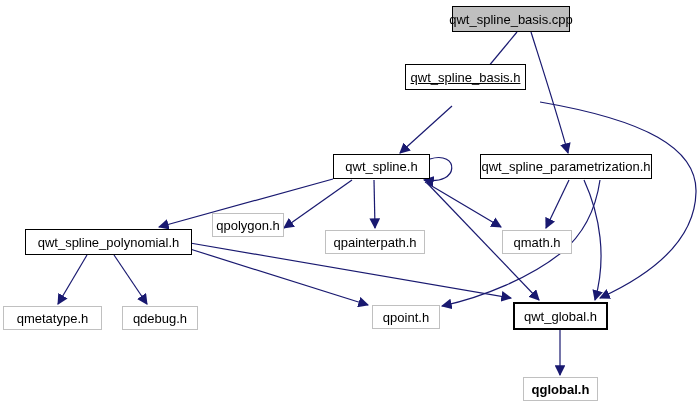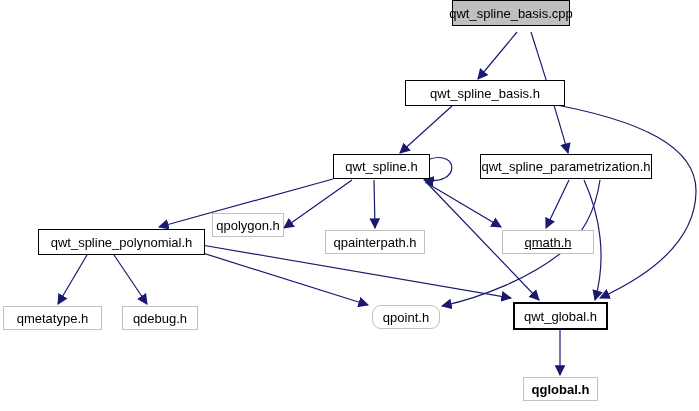--- a/index.html
+++ b/index.html
@@ -39,27 +39,27 @@
         <path d="M600,180 C596,208 584,234 561,253 C531,277 484,297 442,306" class="edge" stroke="#191970" marker-end="url(#arrowhead)"></path>
         <path d="M584,180 C600,215 607,258 595,300" class="edge" stroke="#191970" marker-end="url(#arrowhead)"></path>
         <path d="M87,255 L58,304" class="edge" stroke="#191970" marker-end="url(#arrowhead)"></path>
         <path d="M114,255 L147,304" class="edge" stroke="#191970" marker-end="url(#arrowhead)"></path>
         <path d="M190,249 L368,305" class="edge" stroke="#191970" marker-end="url(#arrowhead)"></path>
         <path d="M190,243 L511,298" class="edge" stroke="#191970" marker-end="url(#arrowhead)"></path>
         <path d="M560,330 L560,375" class="edge" stroke="#191970" marker-end="url(#arrowhead)"></path>
       </g>
   </svg>
   <div id="node-layer">
-      <div class="node source" style="left: 452px; top: 0; width: 118px; height: 26px;">qwt_spline_basis.cpp</div>
-      <div class="node linked" style="left: 405px; top: 80px; width: 160px; height: 26px;">qwt_spline_basis.h</div>
+      <div class="node source" style="left: 452px; top: 6px; width: 118px; height: 26px;">qwt_spline_basis.cpp</div>
+      <div class="node linked" style="left: 405px; top: 64px; width: 121px; height: 26px; text-decoration: underline;">qwt_spline_basis.h</div>
       <div class="node linked" style="left: 333px; top: 154px; width: 97px; height: 25px;">qwt_spline.h</div>
       <div class="node linked" style="left: 480px; top: 154px; width: 172px; height: 25px;">qwt_spline_parametrization.h</div>
-      <div class="node linked" style="left: 38px; top: 229px; width: 167px; height: 26px;">qwt_spline_polynomial.h</div>
+      <div class="node linked" style="left: 25px; top: 229px; width: 167px; height: 26px;">qwt_spline_polynomial.h</div>
       <div class="node plain" style="left: 212px; top: 213px; width: 72px; height: 24px;">qpolygon.h</div>
       <div class="node plain" style="left: 325px; top: 230px; width: 100px; height: 24px;">qpainterpath.h</div>
-      <div class="node plain" style="left: 502px; top: 230px; width: 92px; height: 24px; text-decoration: underline;">qmath.h</div>
+      <div class="node plain" style="left: 502px; top: 230px; width: 70px; height: 24px;">qmath.h</div>
       <div class="node plain" style="left: 3px; top: 306px; width: 99px; height: 24px;">qmetatype.h</div>
       <div class="node plain" style="left: 122px; top: 306px; width: 76px; height: 24px; text-align: center;">qdebug.h</div>
-      <div class="node plain" style="left: 372px; top: 305px; width: 68px; height: 24px; border-radius: 9px;">qpoint.h</div>
+      <div class="node plain" style="left: 372px; top: 305px; width: 68px; height: 24px;">qpoint.h</div>
       <div class="node linked-bold" style="left: 513px; top: 302px; width: 95px; height: 28px;">qwt_global.h</div>
       <div class="node plain" style="left: 523px; top: 377px; width: 75px; height: 24px; font-weight: bold;">qglobal.h</div>
     </div>
 </div>
 
 </body></html>

